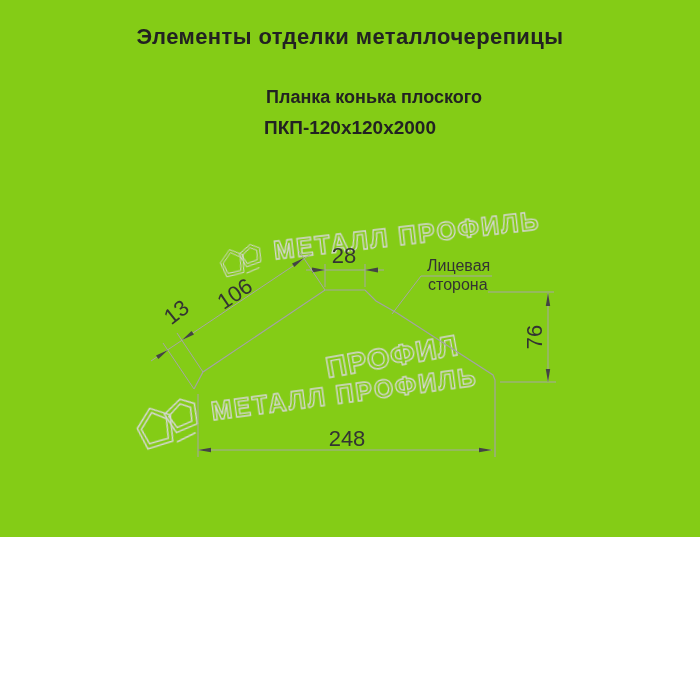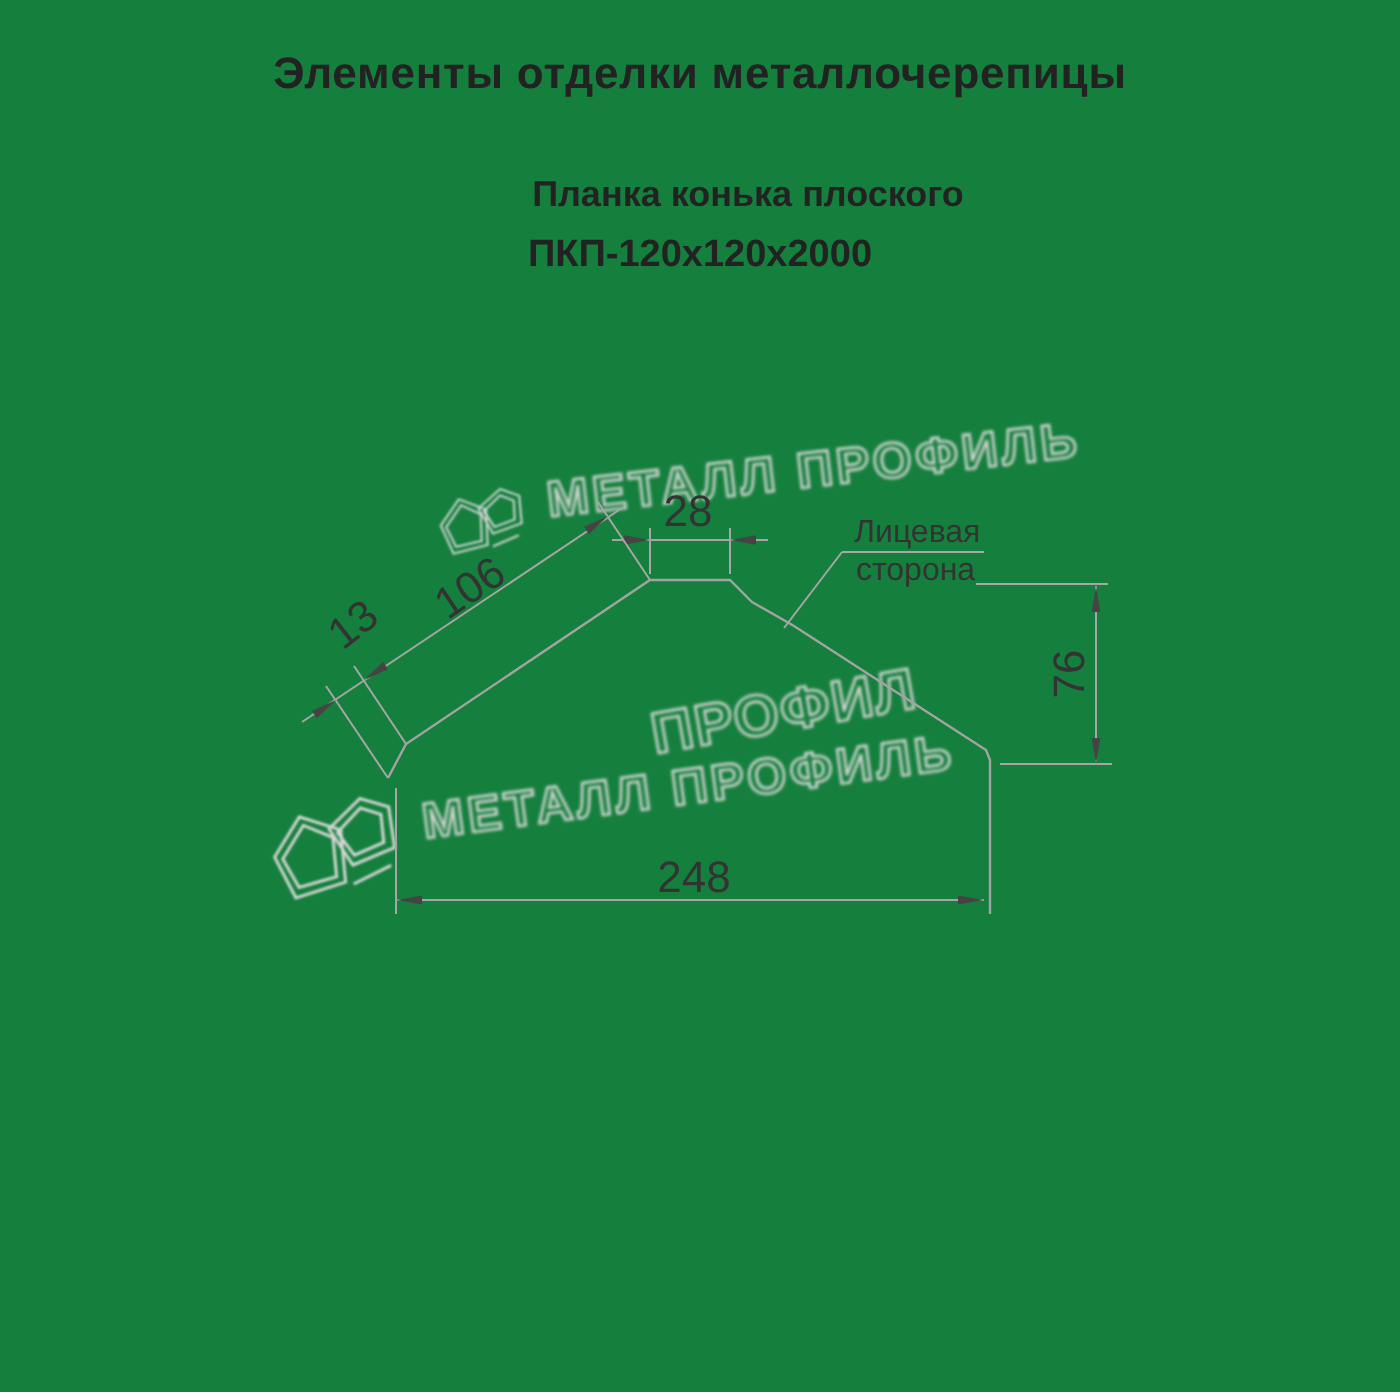--- a/index.html
+++ b/index.html
@@ -1,20 +1,20 @@
 <!DOCTYPE html>
 <html><head>
 <meta charset="utf-8">
 <style>
   html, body { margin: 0; padding: 0; background: #ffffff; }
   .page {
     position: relative;
     width: 700px;
-    height: 696px;
-    background: #15803d;
+    height: 537px;
+    background: #84cc16;
     overflow: hidden;
     font-family: "Liberation Sans", sans-serif;
   }
   
   .hdr { position: absolute; left: 0; width: 700px; text-align: center; color: #222; }
   .title   { top: 24px;  font-size: 22px; font-weight: bold; letter-spacing: 0.4px; }
   .sub     { top: 87px;  font-size: 18px; font-weight: bold; padding-left: 24px; }
   .model   { top: 117px; font-size: 19px; font-weight: bold; text-align: center; }
   
   .wm { position: absolute; display: flex; align-items: center; pointer-events: none; }

